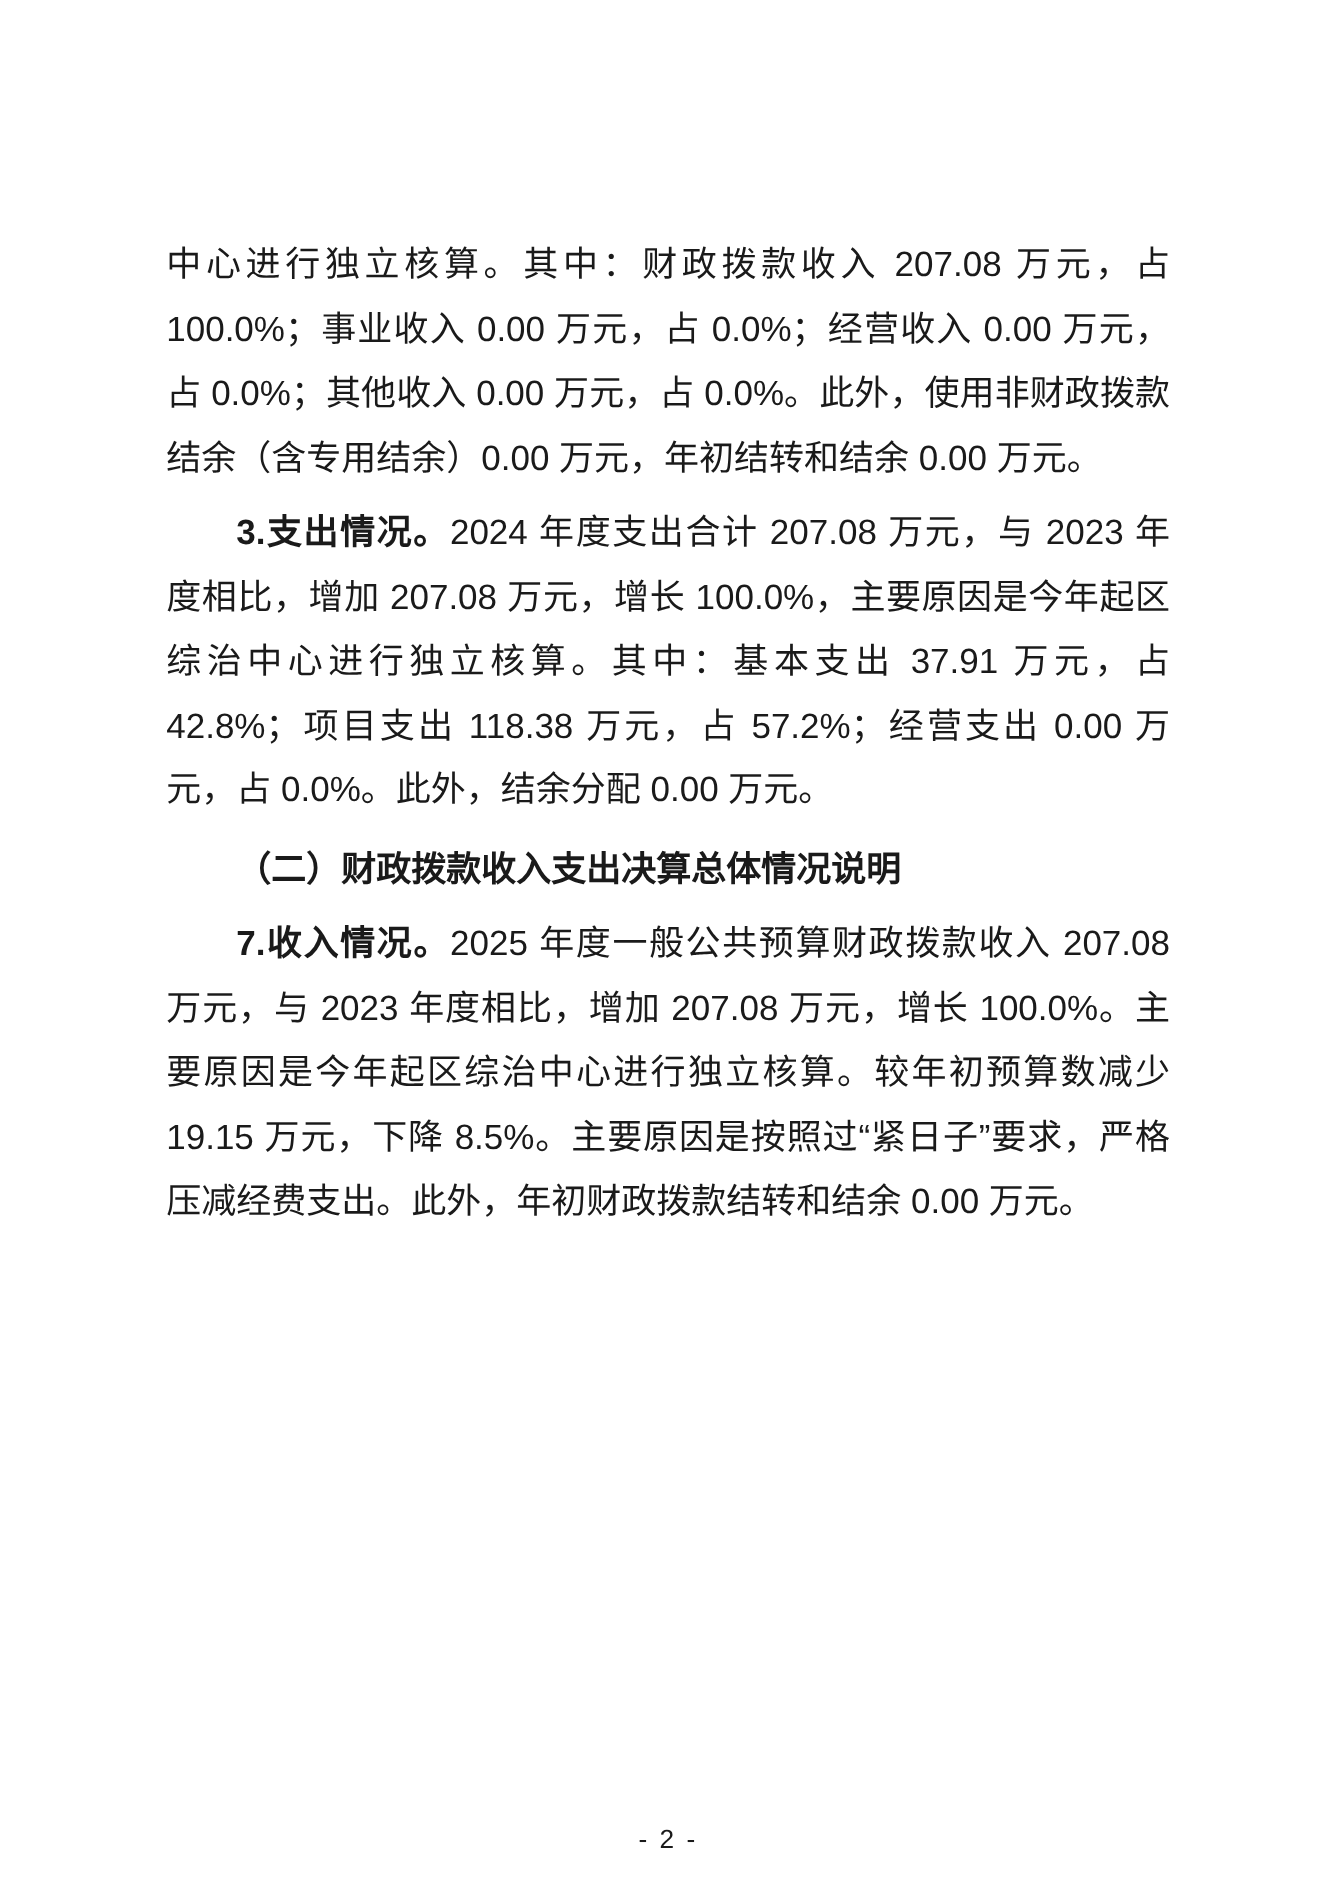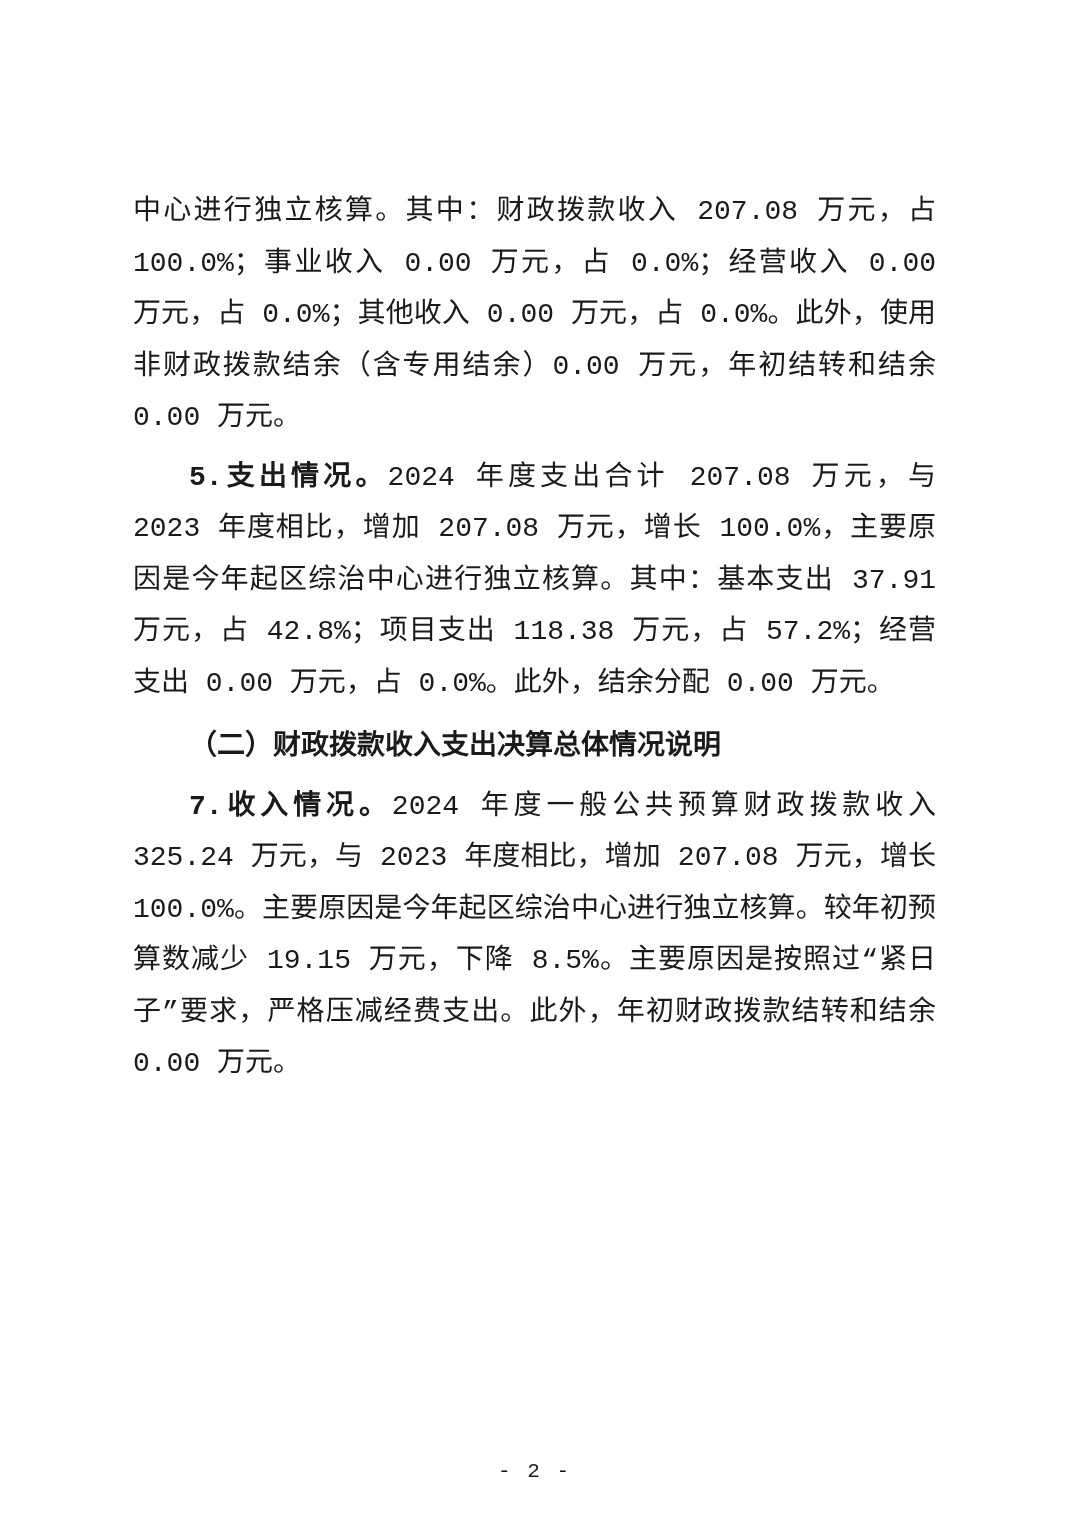--- a/index.html
+++ b/index.html
@@ -6,21 +6,21 @@
     margin: 0;
     padding: 0;
     background: #ffffff;
   }
   .page {
     position: relative;
     width: 1069px;
     height: 1515px;
     background: #ffffff;
     overflow: hidden;
-    font-family: Liberation Mono, monospace;
+    font-family: Liberation Sans, sans-serif;
     color: #1a1a1a;
   }
   .content {
     position: absolute;
     left: 133px;
     top: 186px;
     width: 803px;
   }
   .block {
     margin: 0;
@@ -45,23 +45,23 @@
     color: #1a1a1a;
   }
 </style>
 </head>
 <body>
 
 <div class="page">
   <div class="content" id="document-body">
   <p class="block"><span class="rest">中心进行独立核算。其中：财政拨款收入 207.08 万元，占 100.0%；事业收入 0.00 万元，占 0.0%；经营收入 0.00 万元，占 0.0%；其他收入 0.00 万元，占 0.0%。此外，使用非财政拨款结余（含专用结余）0.00 万元，年初结转和结余 0.00 万元。</span></p>
 
-  <p class="block indent"><span class="lead">5.支出情况。</span><span class="rest">2024 年度支出合计 207.08 万元，与 2023 年度相比，增加 207.08 万元，增长 100.0%，主要原因是今年起区综治中心进行独立核算。其中：基本支出 37.91 万元，占 42.8%；项目支出 118.38 万元，占 57.2%；经营支出 0.00 万元，占 0.0%。此外，结余分配 0.00 万元。</span></p>
+  <p class="block indent"><span class="lead">3.支出情况。</span><span class="rest">2024 年度支出合计 207.08 万元，与 2023 年度相比，增加 207.08 万元，增长 100.0%，主要原因是今年起区综治中心进行独立核算。其中：基本支出 37.91 万元，占 42.8%；项目支出 118.38 万元，占 57.2%；经营支出 0.00 万元，占 0.0%。此外，结余分配 0.00 万元。</span></p>
 
 
   <p class="block heading indent"><span class="lead">（二）财政拨款收入支出决算总体情况说明</span></p>
 
 
 
-  <p class="block indent"><span class="lead">7.收入情况。</span><span class="rest">2024 年度一般公共预算财政拨款收入 325.24 万元，与 2023 年度相比，增加 207.08 万元，增长 100.0%。主要原因是今年起区综治中心进行独立核算。较年初预算数减少 19.15 万元，下降 8.5%。主要原因是按照过“紧日子”要求，严格压减经费支出。此外，年初财政拨款结转和结余 0.00 万元。</span></p>
+  <p class="block indent"><span class="lead">7.收入情况。</span><span class="rest">2025 年度一般公共预算财政拨款收入 207.08 万元，与 2023 年度相比，增加 207.08 万元，增长 100.0%。主要原因是今年起区综治中心进行独立核算。较年初预算数减少 19.15 万元，下降 8.5%。主要原因是按照过“紧日子”要求，严格压减经费支出。此外，年初财政拨款结转和结余 0.00 万元。</span></p>
 </div>
   <div class="footer">- 2 -</div>
 </div>
 
 </body></html>

